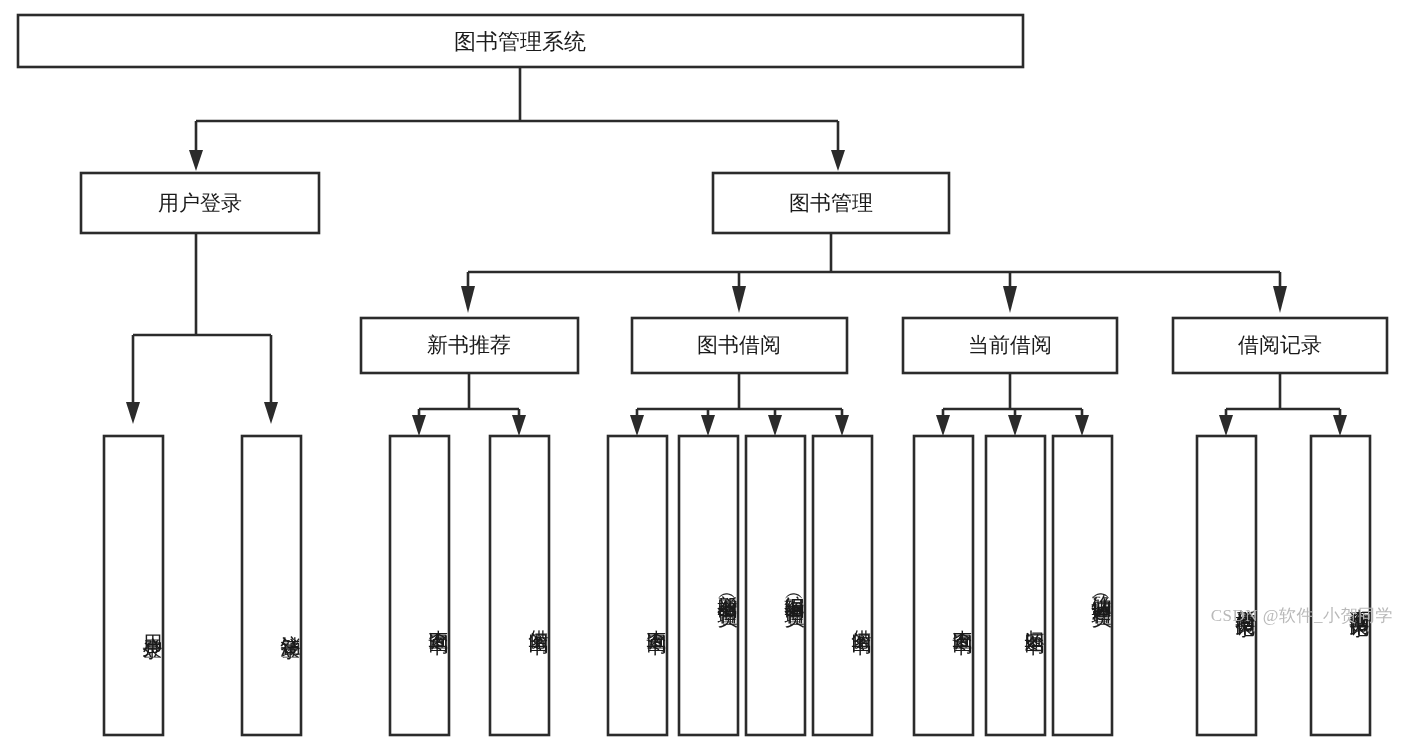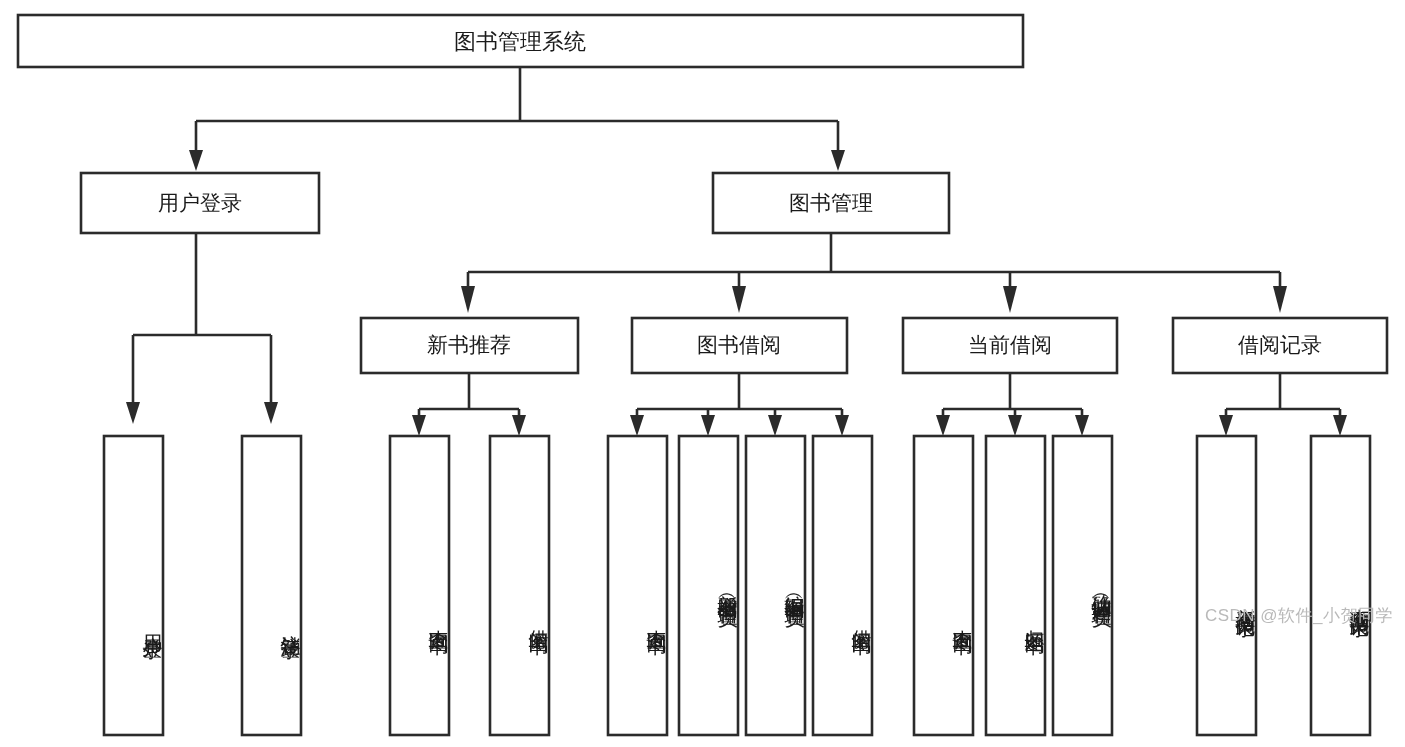--- a/index.html
+++ b/index.html
@@ -70,21 +70,21 @@
     align-items: flex-start;
     justify-content: center;
     white-space: nowrap;
     pointer-events: none;
     user-select: none;
   }
   .watermark {
     position: absolute;
     right: 12px;
     bottom: 6px;
-    font-family: Liberation Sans, sans-serif;
+    font-family: Liberation Serif, serif;
     font-size: 17px;
     color: #b9b9b9;
     letter-spacing: 0.5px;
     white-space: nowrap;
     user-select: none;
   }
 </style>
 </head>
 <body>
 

